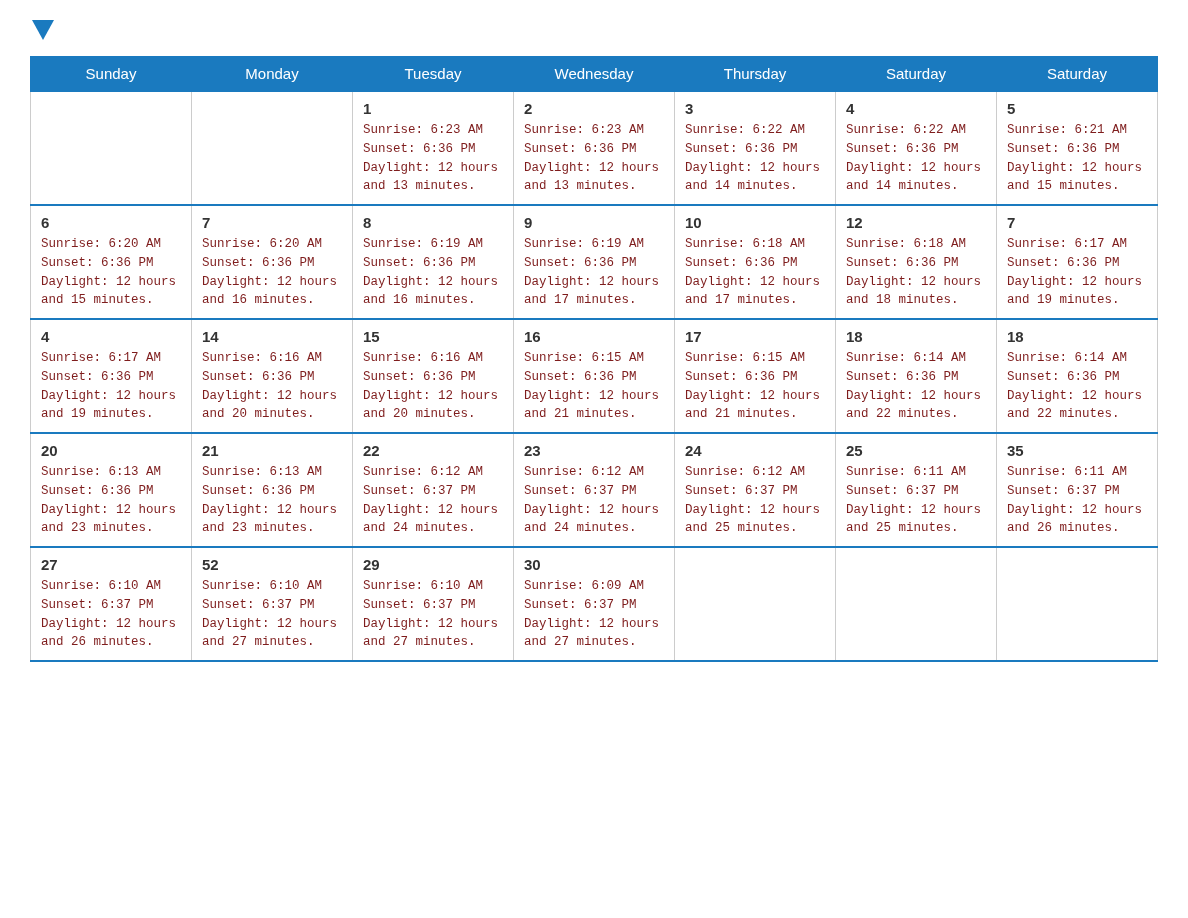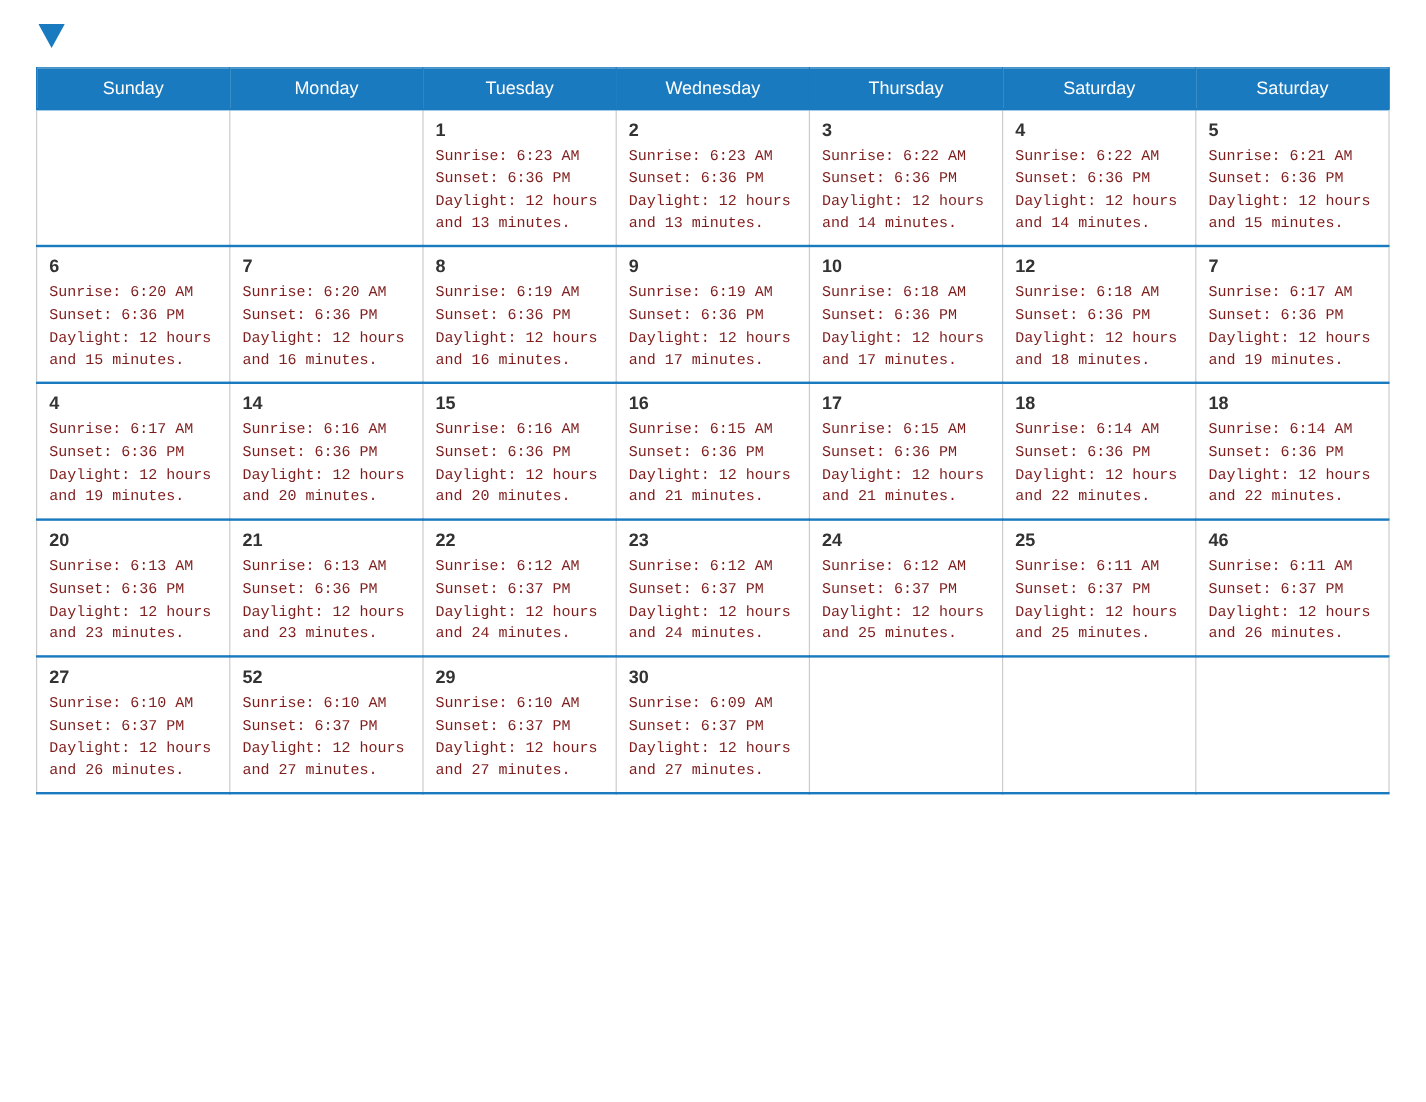--- a/index.html
+++ b/index.html
@@ -215,21 +215,21 @@
         </td>
         <td>
           <span class="day-number">24</span>
           <div class="day-info">Sunrise: 6:12 AM<br>Sunset: 6:37 PM<br>Daylight: 12 hours and 25 minutes.</div>
         </td>
         <td>
           <span class="day-number">25</span>
           <div class="day-info">Sunrise: 6:11 AM<br>Sunset: 6:37 PM<br>Daylight: 12 hours and 25 minutes.</div>
         </td>
         <td>
-          <span class="day-number">46</span>
+          <span class="day-number">35</span>
           <div class="day-info">Sunrise: 6:11 AM<br>Sunset: 6:37 PM<br>Daylight: 12 hours and 26 minutes.</div>
         </td>
       </tr>
       <tr>
         <td>
           <span class="day-number">27</span>
           <div class="day-info">Sunrise: 6:10 AM<br>Sunset: 6:37 PM<br>Daylight: 12 hours and 26 minutes.</div>
         </td>
         <td>
           <span class="day-number">52</span>

